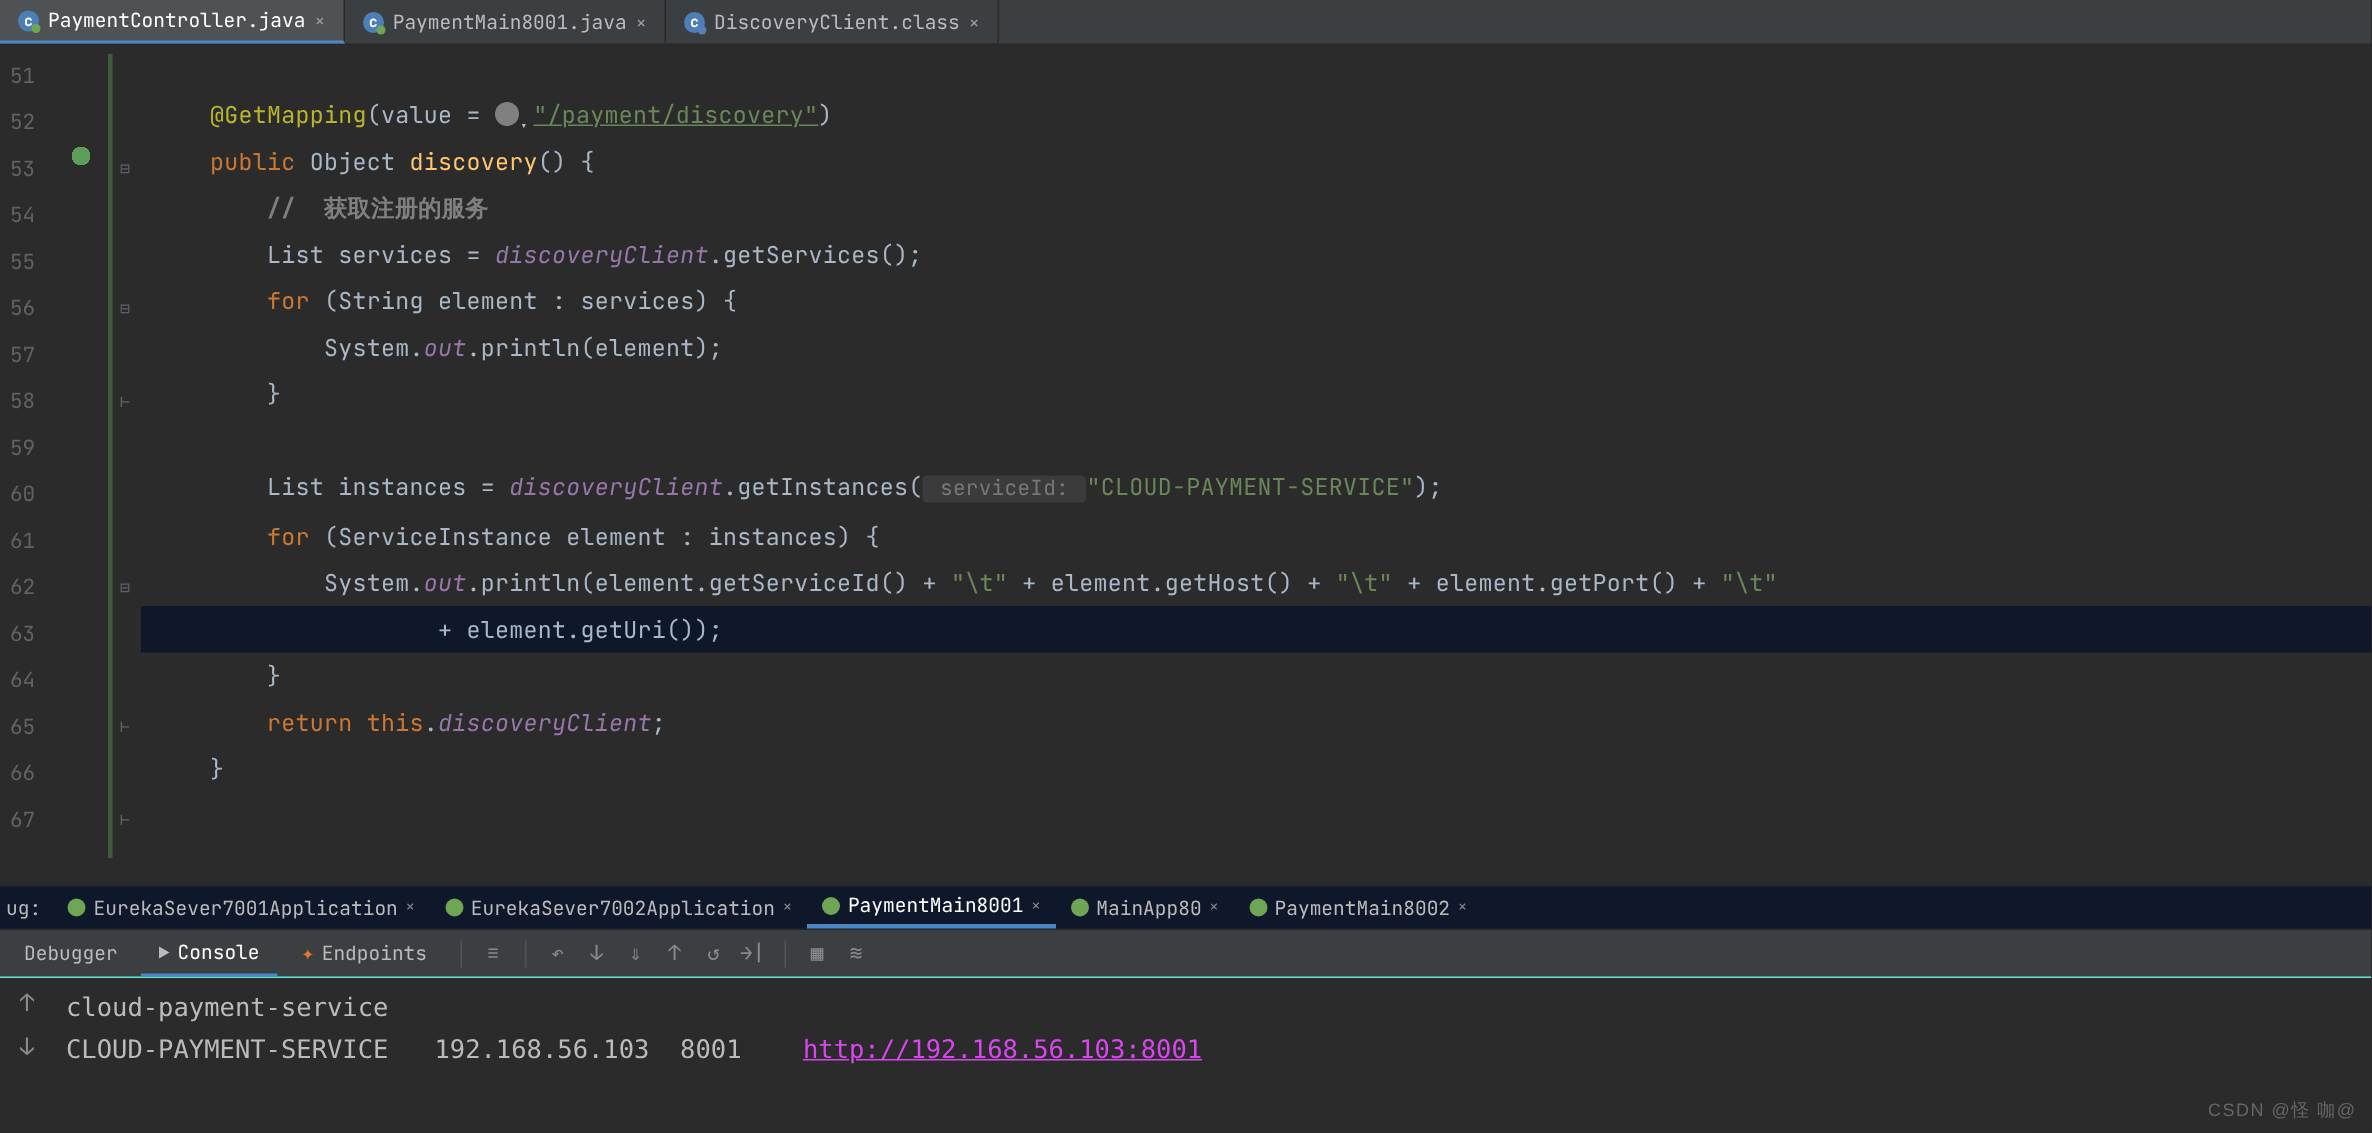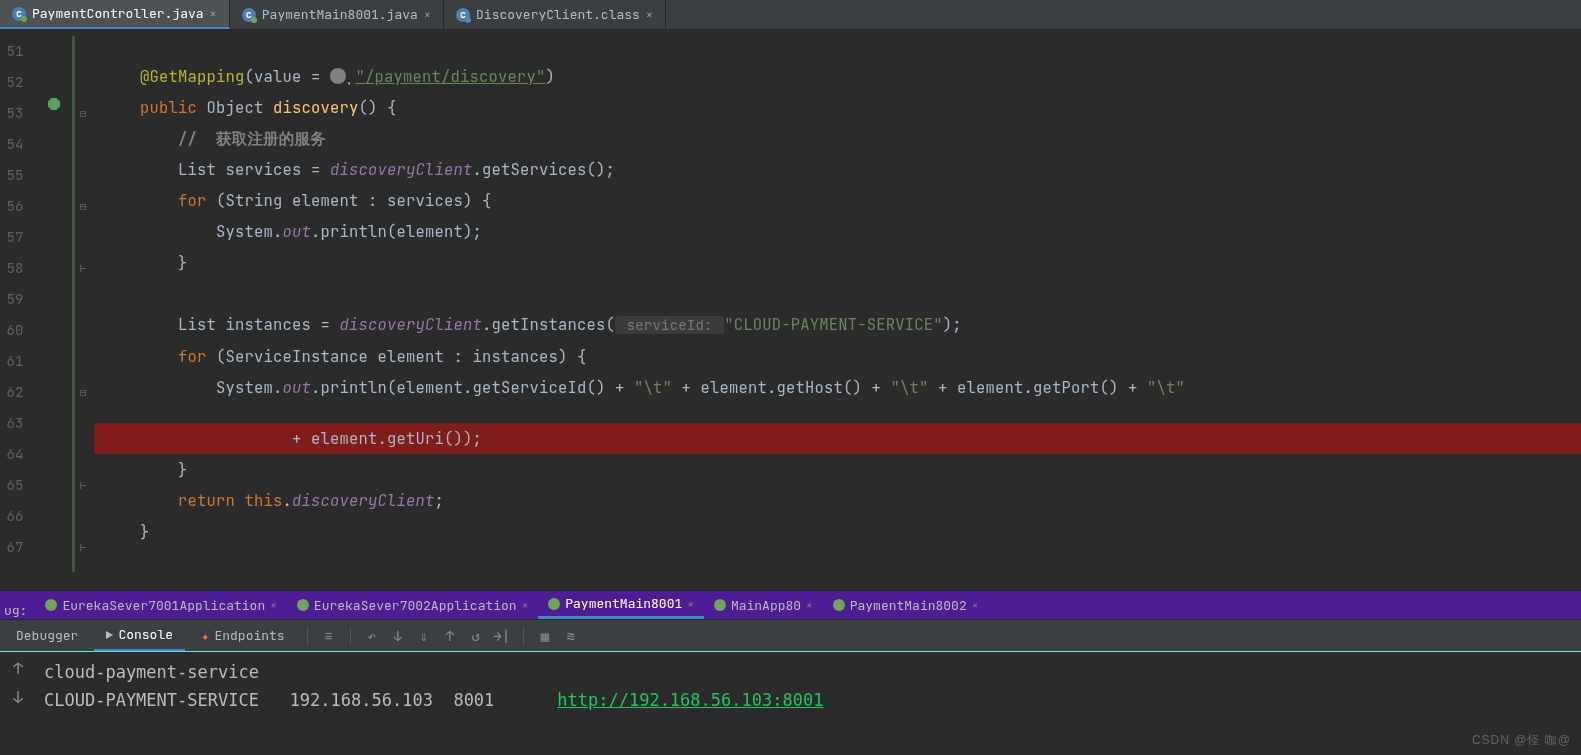--- a/index.html
+++ b/index.html
@@ -16,52 +16,52 @@
   .editor { display:flex; height:560px; background:#2b2b2b; }
   .gutter { width:40px; padding-top:6px; text-align:center; color:#606366; font-size:14px; line-height:31px; user-select:none;}
   .gutter .ln{padding-right:10px;}
   .icons-col{width:30px;position:relative;}
   .gutter-icon{position:absolute;left:6px;width:16px;height:16px;border-radius:50%;}
   .run-ico{background:radial-gradient(circle at 50% 50%,#5a9e5a 55%,#2b2b2b 56%);top:66px;}
   .margin-strip{width:10px;position:relative;}
   .green-strip{position:absolute;left:2px;top:6px;width:3px;height:536px;background:#3f5c3a;}
   .fold-col{width:14px;position:relative;color:#606366;font-size:11px;line-height:31px;padding-top:6px;}
   .code { flex:1; padding:0 0 0 8px; white-space:pre; font-size:15.5px; line-height:31px; letter-spacing:0.2px;}
-  .code .hl-line{background:#7f1d1d;display:block;margin-left:-8px;padding-left:8px;margin-top:20px;}
+  .code .hl-line{background:#0f172a;display:block;margin-left:-8px;padding-left:8px;}
   .k{color:#cc7832;} 
   .ann{color:#bbb529;} 
   .str{color:#6a8759;} 
   .str.url{text-decoration:underline;}
   .cm{color:#808080;font-weight:bold;} 
   .mname{color:#ffc66d;}
   .fld{color:#9876aa;font-style:italic;} 
   .hint{color:#787878;background:#3b3b3b;font-size:14px;border-radius:3px;padding:0 3px;}
   .globe{display:inline-block;width:16px;height:16px;border-radius:50%;background:#808080;vertical-align:-2px;position:relative;}
   .globe::after{content:"▾";position:absolute;right:-6px;top:1px;font-size:9px;color:#bbb;}
   
-  .run-bar{display:flex;align-items:flex-end;height:30px;background:#4c1d95;border-top:1px solid #282828;border-bottom:1px solid #282828;font-size:13px;}
+  .run-bar{display:flex;align-items:center;height:30px;background:#0f172a;border-top:1px solid #282828;border-bottom:1px solid #282828;font-size:13px;}
   .run-bar .lbl{padding:0 8px 0 4px;color:#bbbbbb;}
   .run-tab{display:flex;align-items:center;gap:5px;padding:0 10px;height:100%;color:#bbbbbb;cursor:pointer;}
   .run-tab.active{border-bottom:3px solid #4a87c7;color:#fff;}
   .run-ico-sm{width:12px;height:12px;border-radius:50%;background:#6fa656;display:inline-block;position:relative;}
   .run-tab .tab-close{font-size:11px;color:#888;}
   
   .dbg-bar{display:flex;align-items:center;height:32px;background:#3c3f41;border-bottom:1px solid #5eead4;font-size:13px;gap:4px;padding-left:4px;}
   .dbg-tab{padding:0 12px;height:100%;display:flex;align-items:center;gap:5px;color:#bbbbbb;cursor:pointer;}
   .dbg-tab.active{border-bottom:2px solid #4a87c7;color:#fff;}
   .play-ico{display:inline-block;width:0;height:0;border-left:7px solid #bbb;border-top:4px solid transparent;border-bottom:4px solid transparent;}
   .flame-ico{color:#e8762d;font-size:14px;}
   .tb-sep{width:1px;height:18px;background:#555;margin:0 6px;}
   .tb-btn{width:22px;height:22px;display:flex;align-items:center;justify-content:center;color:#8a8a8a;cursor:pointer;font-size:14px;}
   
   .console-wrap{display:flex;height:103px;background:#2b2b2b;}
   .console-side{width:36px;display:flex;flex-direction:column;align-items:center;padding-top:6px;gap:8px;}
   .console-side .arrow{color:#8a8a8a;font-size:16px;cursor:pointer;}
   .console{flex:1;padding:6px 8px;font-family:"Consolas",monospace;font-size:17px;color:#bbbbbb;line-height:28px;white-space:pre;}
-  .console a{color:#22c55e;text-decoration:underline;margin-left:22px;}
+  .console a{color:#d946ef;text-decoration:underline;}
   .watermark{position:absolute;right:10px;bottom:6px;font-size:12px;color:#666;font-family:Arial,sans-serif;letter-spacing:1px;}
 </style>
 </head>
 <body>
 
 <div class="editor-tabs" id="editor-tabs">
     <div class="editor-tab active">
       <span class="file-ico java">c</span>
       <span>PaymentController.java</span>
       <span class="tab-close">×</span>

